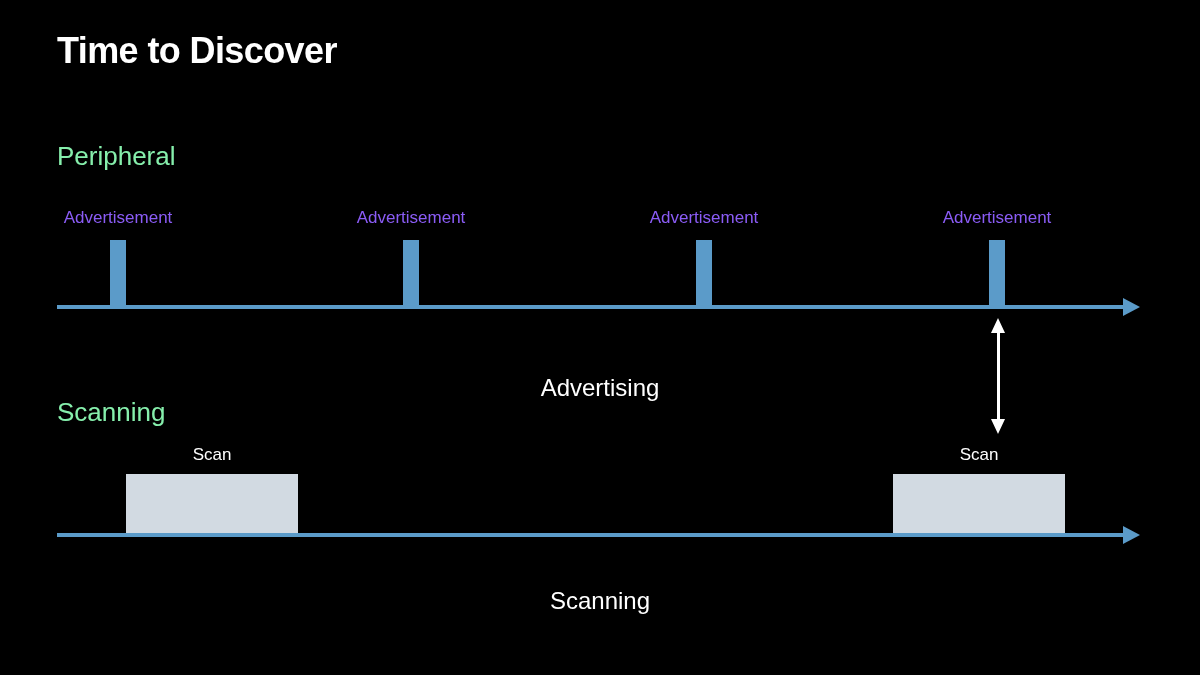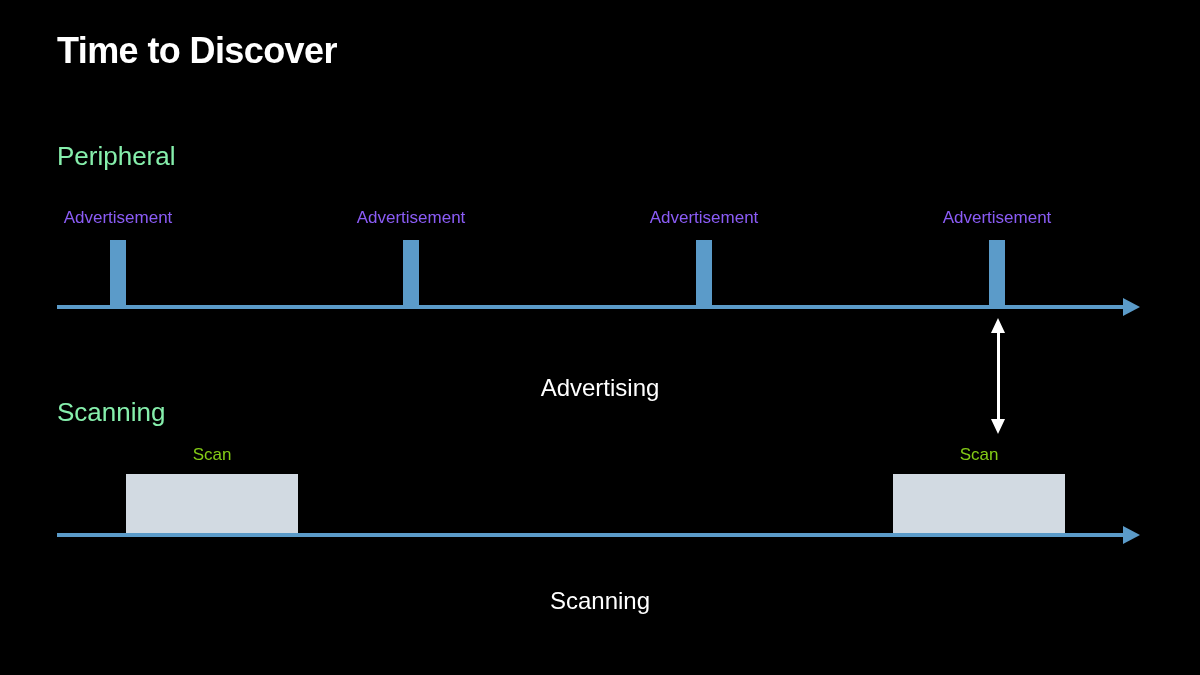--- a/index.html
+++ b/index.html
@@ -83,21 +83,21 @@
   
   .scan-window {
     position: absolute;
     height: 63px;
     background: #d2dae2;
     top: 474px;
   }
   .scan-label {
     position: absolute;
     font-size: 17px;
-    color: #84cc16;
+    color: #ffffff;
     white-space: nowrap;
     top: 445px;
     transform: translateX(-50%);
   }
 
   
   .axis-caption {
     position: absolute;
     font-size: 24px;
     color: #ffffff;

